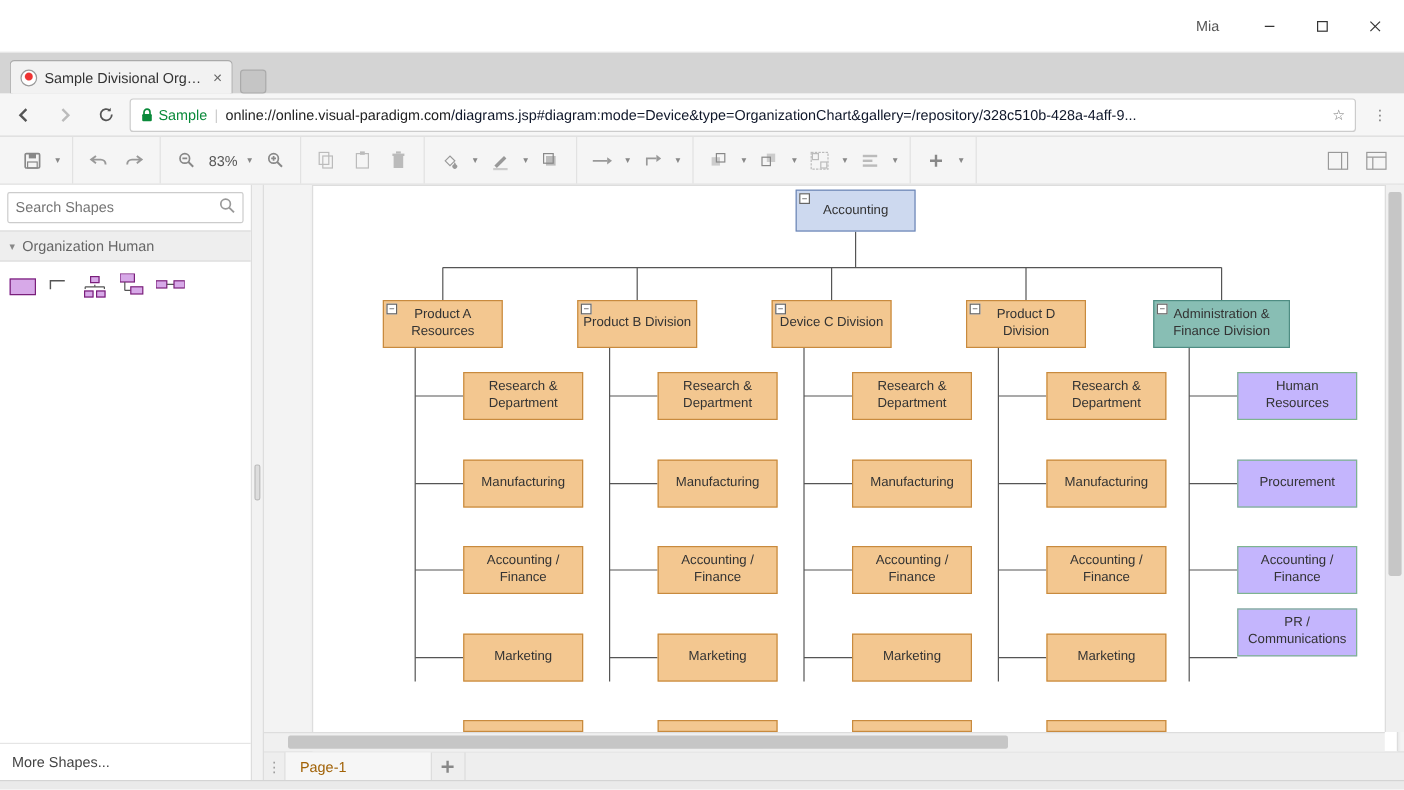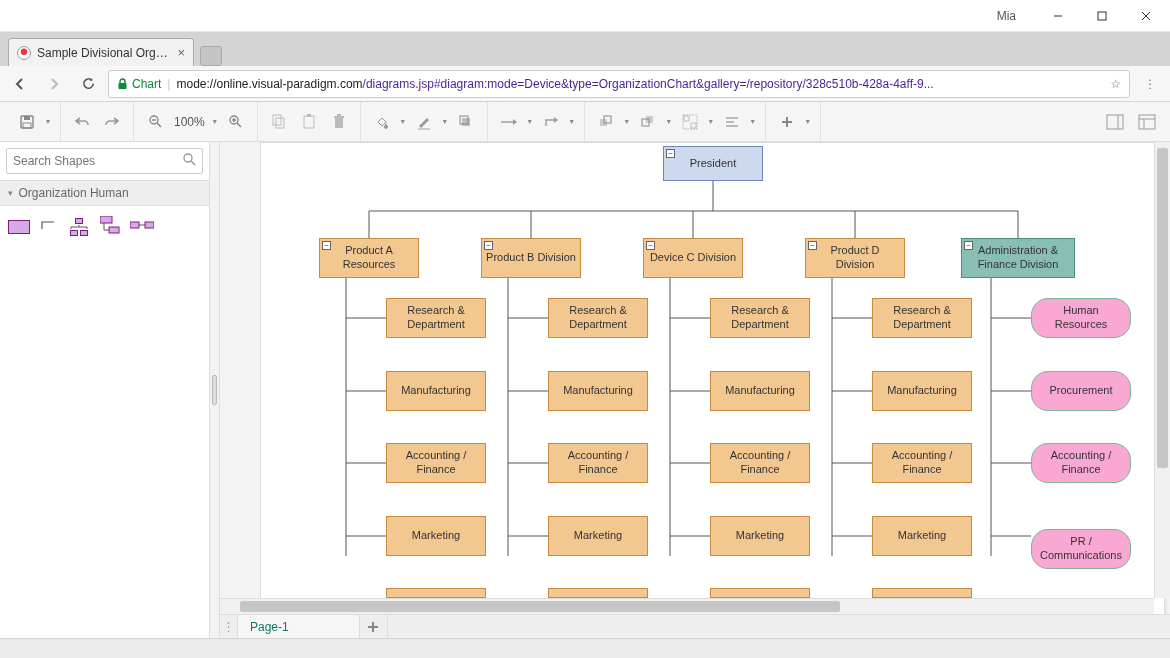--- a/index.html
+++ b/index.html
@@ -1,39 +1,39 @@
 <!DOCTYPE html>
 <html><head>
 <meta charset="utf-8">
 <style>
 * { box-sizing: border-box; margin: 0; padding: 0; }
 html, body { width: 1170px; height: 658px; font-family: "Segoe UI", Arial, sans-serif; font-size: 12px; overflow: hidden; background: #fff; color: #333; }
 
 
-.titlebar { height: 32px; background: #fff; display: flex; align-items: center; justify-content: flex-end; padding: 0 2px; border-bottom: 1px solid #e8e8e8; }
+.titlebar { height: 44px; background: #fff; display: flex; align-items: center; justify-content: flex-end; padding: 0 2px; border-bottom: 1px solid #e8e8e8; }
 .titlebar .lbl { color: #555; margin-right: 20px; }
 .titlebar .winbtn { width: 44px; height: 26px; display: flex; align-items: center; justify-content: center; color: #333; cursor: pointer; }
 
 
 .tabstrip { height: 34px; background: #d4d4d4; display: flex; align-items: flex-end; padding-left: 8px; }
 .tab { background: #f2f2f2; border: 1px solid #aaa; border-bottom: none; border-top-left-radius: 4px; border-top-right-radius: 4px; height: 28px; width: 186px; display: flex; align-items: center; padding: 0 8px; gap: 6px; position: relative; }
 .tab .favicon { width: 14px; height: 14px; border-radius: 50%; background: radial-gradient(circle at 50% 40%, #e33 30%, #fff 40%); border: 1px solid #999; }
 .tab .tab-title { flex: 1; white-space: nowrap; overflow: hidden; text-overflow: ellipsis; color: #333; font-size: 12px; }
 .tab .tab-close { font-size: 13px; color: #666; cursor: pointer; }
 .newtab { margin-left: 6px; width: 22px; height: 20px; background: #c5c5c5; border: 1px solid #aaa; border-radius: 3px; }
 
 
 .addrbar { height: 36px; background: #f6f6f6; border-bottom: 1px solid #d6d6d6; display: flex; align-items: center; padding: 0 6px; gap: 6px; }
 .navbtn { width: 28px; height: 28px; display: flex; align-items: center; justify-content: center; color: #555; cursor: pointer; border-radius: 50%; }
 .navbtn.disabled { color: #bbb; cursor: default; }
 .omnibox { flex: 1; height: 28px; border: 1px solid #ccc; border-radius: 3px; display: flex; align-items: center; padding: 0 8px; gap: 6px; color: #555; min-width: 0; background: #fff; }
 .omnibox .lock { color: #0a8a3a; display: flex; align-items: center; gap: 4px; font-size: 12px; }
 .omnibox .url { flex: 1; min-width: 0; white-space: nowrap; overflow: hidden; text-overflow: ellipsis; }
 .omnibox .url .host { color: #222; }
-.omnibox .url .path { color: #4c1d95; }
+.omnibox .url .path { color: #0f172a; }
 .star { color: #777; }
 .kebab { color: #777; }
 
 
 .apptoolbar { height: 40px; background: #f5f5f5; border-bottom: 1px solid #ddd; display: flex; align-items: center; padding: 0 6px; }
 .apptoolbar .grp { display: flex; align-items: center; gap: 4px; padding: 0 8px; height: 100%; border-right: 1px solid #e2e2e2; }
 .apptoolbar .grp:last-child { border-right: none; }
 .tbtn { width: 26px; height: 26px; display: flex; align-items: center; justify-content: center; color: #777; cursor: pointer; border-radius: 2px; }
 .tcaret { width: 8px; display: inline-flex; align-items: center; justify-content: center; color: #888; font-size: 8px; }
 .zoomlbl { color: #555; padding: 0 2px; }
@@ -69,27 +69,27 @@
 .vscroll { width: 16px; background: #f0f0f0; border-left: 1px solid #ddd; position: absolute; right: 0; top: 0; bottom: 16px; }
 .vscroll .thumb { position: absolute; left: 2px; right: 2px; top: 6px; height: 320px; background: #c6c6c6; border-radius: 2px; }
 .hscroll { height: 16px; background: #f0f0f0; border-top: 1px solid #ddd; position: absolute; left: 0; right: 16px; bottom: 0; }
 .hscroll .thumb { position: absolute; top: 2px; bottom: 2px; left: 20px; width: 600px; background: #c6c6c6; border-radius: 2px; }
 
 
 .node { position: absolute; width: 100px; height: 40px; border: 1px solid; display: flex; align-items: center; justify-content: center; text-align: center; font-size: 11px; line-height: 1.25; padding: 2px 4px; }
 .node.blue   { background: #cdd9ef; border-color: #6d86b6; }
 .node.orange { background: #f3c790; border-color: #c88a3e; }
 .node.teal   { background: #88beb4; border-color: #4f8d83; }
-.node.green  { background: #f9a8d4; border-color: #7eb48f; border-radius: 17px; }
+.node.green  { background: #c4b5fd; border-color: #7eb48f; }
 .node .collapse { position: absolute; top: 2px; left: 2px; width: 9px; height: 9px; border: 1px solid #666; background: #fff; font-size: 8px; line-height: 7px; text-align: center; color: #444; }
 
 
 .pagetabs { height: 24px; background: #eeeeee; border-top: 1px solid #ddd; display: flex; align-items: stretch; }
 .pagetabs .drag { width: 18px; border-right: 1px solid #ddd; display: flex; align-items: center; justify-content: center; color: #999; cursor: grab; }
-.pagetabs .ptab { padding: 0 70px 0 12px; display: flex; align-items: center; border-right: 1px solid #ddd; background: #f6f6f6; color: #0f766e; cursor: pointer; }
+.pagetabs .ptab { padding: 0 70px 0 12px; display: flex; align-items: center; border-right: 1px solid #ddd; background: #f6f6f6; color: #a16207; cursor: pointer; }
 .pagetabs .addp { width: 28px; display: flex; align-items: center; justify-content: center; color: #777; cursor: pointer; border-right: 1px solid #ddd; }
 
 
 .statusbar { height: 24px; background: #eaeaea; border-top: 1px solid #d4d4d4; }
 
 svg.line { position: absolute; overflow: visible; }
 svg.line line { stroke: #555; stroke-width: 1; }
 </style>
 </head>
 <body>
@@ -139,25 +139,25 @@
         <path d="M13 8 A5 5 0 1 1 11.5 4.5" fill="none" stroke="#555" stroke-width="1.6"></path>
         <path d="M12 2 L12 5 L9 5 Z" fill="#555"></path>
       </svg>
   </div>
   <div class="omnibox">
     <span class="lock">
       <svg width="11" height="12" viewBox="0 0 11 12">
           <rect x="1.5" y="5" width="8" height="6" rx="1" fill="#0a8a3a"></rect>
           <path d="M3 5 V3.5 a2.5 2.5 0 0 1 5 0 V5" fill="none" stroke="#0a8a3a" stroke-width="1.4"></path>
         </svg>
-      <span>Chart</span>
+      <span>Sample</span>
     </span>
     <span style="color:#ccc">|</span>
     <span class="url">
-      <span class="host">mode://online.visual-paradigm.com</span><span class="path">/diagrams.jsp#diagram:mode=Device&amp;type=OrganizationChart&amp;gallery=/repository/328c510b-428a-4aff-9...</span>
+      <span class="host">online://online.visual-paradigm.com</span><span class="path">/diagrams.jsp#diagram:mode=Device&amp;type=OrganizationChart&amp;gallery=/repository/328c510b-428a-4aff-9...</span>
     </span>
     <span class="star">☆</span>
   </div>
   <div class="navbtn">
     <span class="kebab">⋮</span>
   </div>
 </div>
 
 <div class="apptoolbar">
   <div class="grp">
@@ -183,21 +183,21 @@
     </div>
   </div>
   <div class="grp">
     <div class="tbtn">
       <svg width="15" height="15" viewBox="0 0 15 15">
           <circle cx="6" cy="6" r="4" fill="none" stroke="#888" stroke-width="1.4"></circle>
           <line x1="9" y1="9" x2="13" y2="13" stroke="#888" stroke-width="1.6"></line>
           <line x1="4" y1="6" x2="8" y2="6" stroke="#888" stroke-width="1.4"></line>
         </svg>
     </div>
-    <span class="zoomlbl">100%</span>
+    <span class="zoomlbl">83%</span>
     <span class="tcaret">▾</span>
     <div class="tbtn">
       <svg width="15" height="15" viewBox="0 0 15 15">
           <circle cx="6" cy="6" r="4" fill="none" stroke="#888" stroke-width="1.4"></circle>
           <line x1="9" y1="9" x2="13" y2="13" stroke="#888" stroke-width="1.6"></line>
           <line x1="4" y1="6" x2="8" y2="6" stroke="#888" stroke-width="1.4"></line>
           <line x1="6" y1="4" x2="6" y2="8" stroke="#888" stroke-width="1.4"></line>
         </svg>
     </div>
   </div>
@@ -366,20 +366,21 @@
           </svg>
       </span>
       <span>
         <svg width="24" height="12" viewBox="0 0 24 12">
             <rect x="0" y="3" width="9" height="6" fill="#d7a9e8" stroke="#7a1f7a"></rect>
             <line x1="9" y1="6" x2="15" y2="6" stroke="#555"></line>
             <rect x="15" y="3" width="9" height="6" fill="#d7a9e8" stroke="#7a1f7a"></rect>
           </svg>
       </span>
     </div>
+    <div class="more-shapes">More Shapes...</div>
   </div>
 
   <div class="side-resize">
       <div class="handle"></div>
     </div>
 
   <div class="canvaswrap">
     <div class="canvas">
       <div class="paper">
 
@@ -392,21 +393,21 @@
           <line x1="108" y1="68" x2="108" y2="95"></line>
           <line x1="270" y1="68" x2="270" y2="95"></line>
           <line x1="432" y1="68" x2="432" y2="95"></line>
           <line x1="594" y1="68" x2="594" y2="95"></line>
           <line x1="757" y1="68" x2="757" y2="95"></line>
 
         </svg>
 
         <div class="node blue" style="left:402px; top:3px; width:100px; height:35px;">
           <span class="collapse">−</span>
-          <span>President</span>
+          <span>Accounting</span>
         </div>
 
         <div class="node orange" style="left:58px; top:95px;">
           <span class="collapse">−</span>
           <span>Product A Resources</span>
         </div>
         <div class="node orange" style="left:220px; top:95px;">
           <span class="collapse">−</span>
           <span>Product B Division</span>
         </div>
@@ -510,21 +511,21 @@
 
         <div class="node green" style="left:770px; top:155px;">
             <span>Human Resources</span>
           </div>
         <div class="node green" style="left:770px; top:228px;justify-content:center;">
             <span>Procurement</span>
           </div>
         <div class="node green" style="left:770px; top:300px;">
             <span>Accounting / Finance</span>
           </div>
-        <div class="node green" style="left:770px; top:386px;text-align:center;">
+        <div class="node green" style="left:770px; top:352px;text-align:center;">
             <span>PR / Communications</span>
           </div>
 
         <div class="node orange" style="left:125px; top:445px; height:10px; padding:0;"></div>
         <div class="node orange" style="left:287px; top:445px; height:10px; padding:0;"></div>
         <div class="node orange" style="left:449px; top:445px; height:10px; padding:0;"></div>
         <div class="node orange" style="left:611px; top:445px; height:10px; padding:0;"></div>
       </div>
       <div class="vscroll">
           <div class="thumb"></div>

